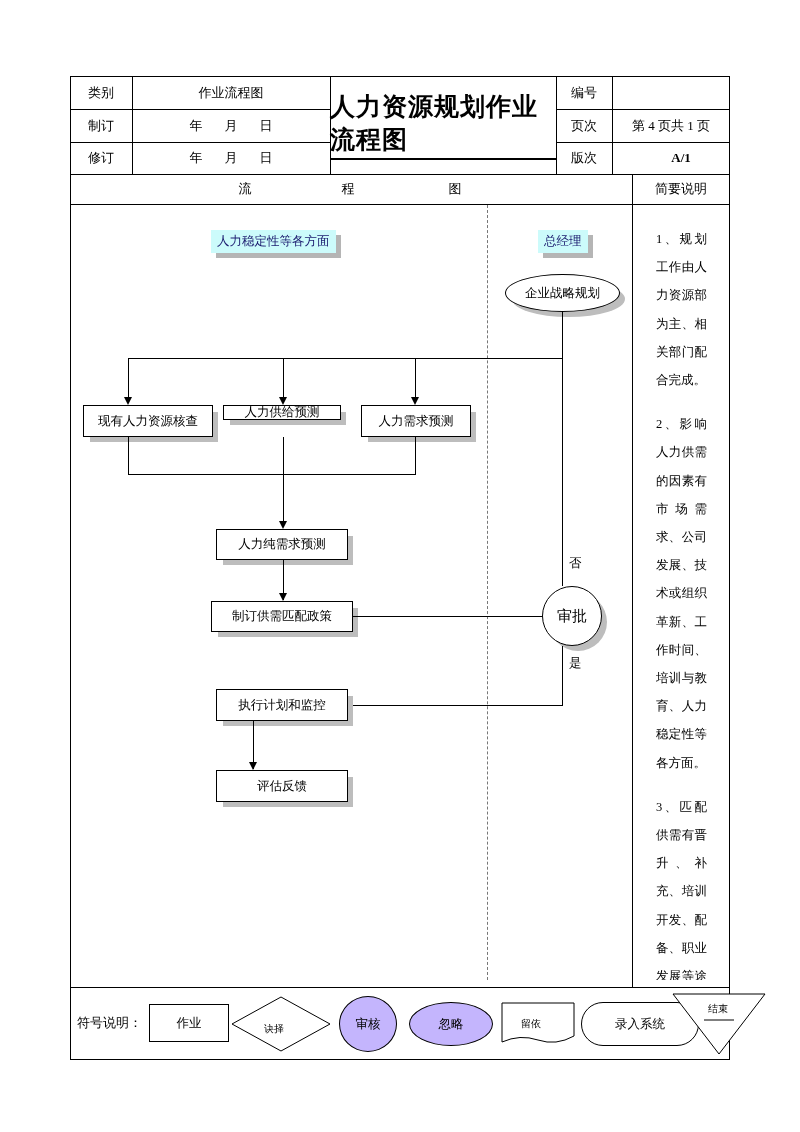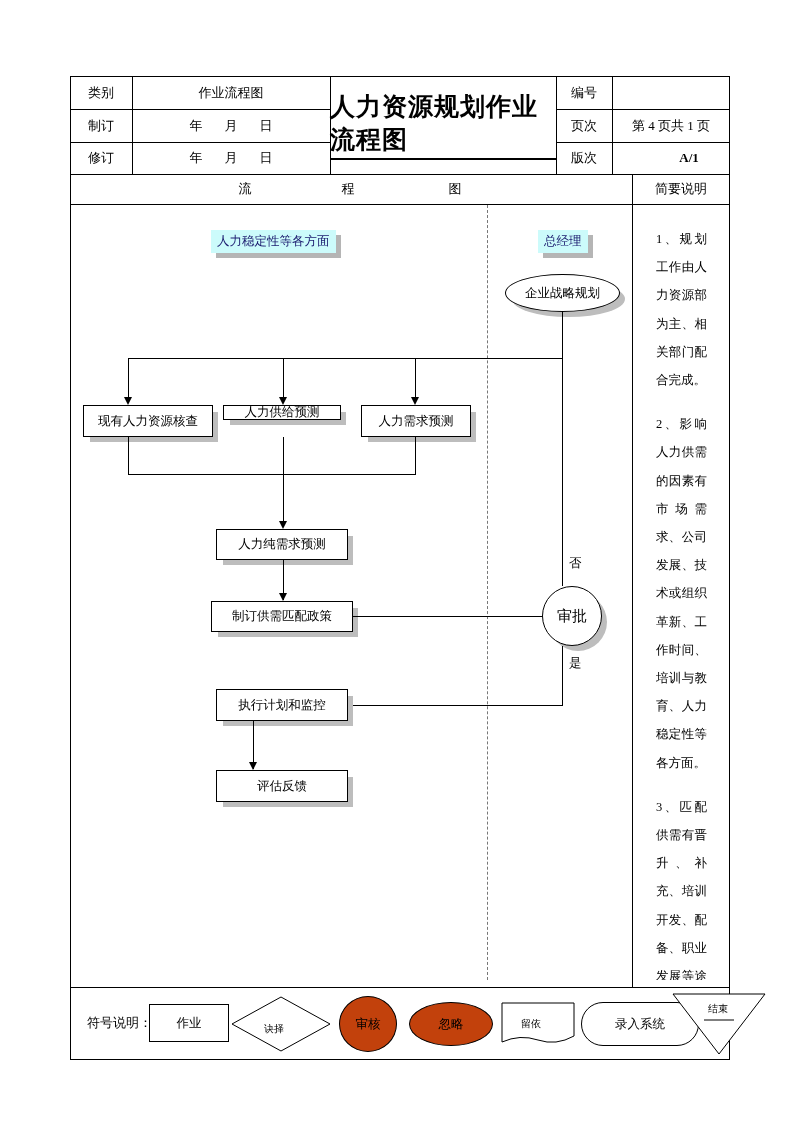--- a/index.html
+++ b/index.html
@@ -45,23 +45,23 @@
   .lnh{height:1px;}
   .arrow-d{position:absolute;width:0;height:0;border-left:4.5px solid transparent;border-right:4.5px solid transparent;border-top:8px solid #000;}
   .arrow-r{position:absolute;width:0;height:0;border-top:4.5px solid transparent;border-bottom:4.5px solid transparent;border-left:8px solid #000;}
   .arrow-l{position:absolute;width:0;height:0;border-top:4.5px solid transparent;border-bottom:4.5px solid transparent;border-right:8px solid #000;}
   .edge-lbl{position:absolute;font-size:12.5px;}
 
   .divider{position:absolute;width:0;border-left:1px dashed #777;}
 
   
   .legend{position:absolute;left:71px;top:988px;width:658px;height:71px;box-sizing:border-box;}
-  .legend-title{position:absolute;left:6px;top:26px;font-size:13px;margin-left:10px;}
+  .legend-title{position:absolute;left:6px;top:26px;font-size:13px;}
   .lg-rect{position:absolute;border:1px solid #000;background:#fff;display:flex;align-items:center;justify-content:center;font-size:12.5px;box-sizing:border-box;}
-  .lg-circle{position:absolute;border:1px solid #000;border-radius:50%;background:#c2410c;display:flex;align-items:center;justify-content:center;font-size:12.5px;box-sizing:border-box;}
+  .lg-circle{position:absolute;border:1px solid #000;border-radius:50%;background:#c4b5fd;display:flex;align-items:center;justify-content:center;font-size:12.5px;box-sizing:border-box;}
   .lg-round{position:absolute;border:1px solid #000;border-radius:40px;background:#fff;display:flex;align-items:center;justify-content:center;font-size:12.5px;box-sizing:border-box;}
   .lg-diamond-wrap{position:absolute;}
   .lg-text-abs{position:absolute;font-size:10px;}
 </style>
 </head>
 <body>
 
 <div id="sheet">
 
   <div class="frame"></div>
@@ -103,21 +103,21 @@
 
   <div class="title-main" style="left:330px;top:76px;width:226px;height:98px;">
     <span>人力资源规划作业流程图</span>
   </div>
 
   <div class="cell" style="left:556px;top:76px;width:56px;height:33px;">编号</div>
   <div class="cell" style="left:612px;top:76px;width:118px;height:33px;"></div>
   <div class="cell" style="left:556px;top:109px;width:56px;height:33px;">页次</div>
   <div class="cell" style="left:612px;top:109px;width:118px;height:33px;">第 4 页共 1 页</div>
   <div class="cell" style="left:556px;top:142px;width:56px;height:32px;">版次</div>
-  <div class="cell" style="left:612px;top:142px;width:138px;height:32px;font-weight:bold;margin-left:8px;">A/1</div>
+  <div class="cell" style="left:612px;top:142px;width:138px;height:32px;font-weight:bold;">A/1</div>
 
   <div class="cell" style="left:230px;top:174px;width:30px;height:30px;">流</div>
   <div class="cell" style="left:333px;top:174px;width:30px;height:30px;">程</div>
   <div class="cell" style="left:440px;top:174px;width:30px;height:30px;">图</div>
   <div class="cell" style="left:632px;top:174px;width:98px;height:30px;">简要说明</div>
 
   <div class="flowarea">
 
     <div class="divider" style="left:416px;top:0px;height:775px;"></div>
 

